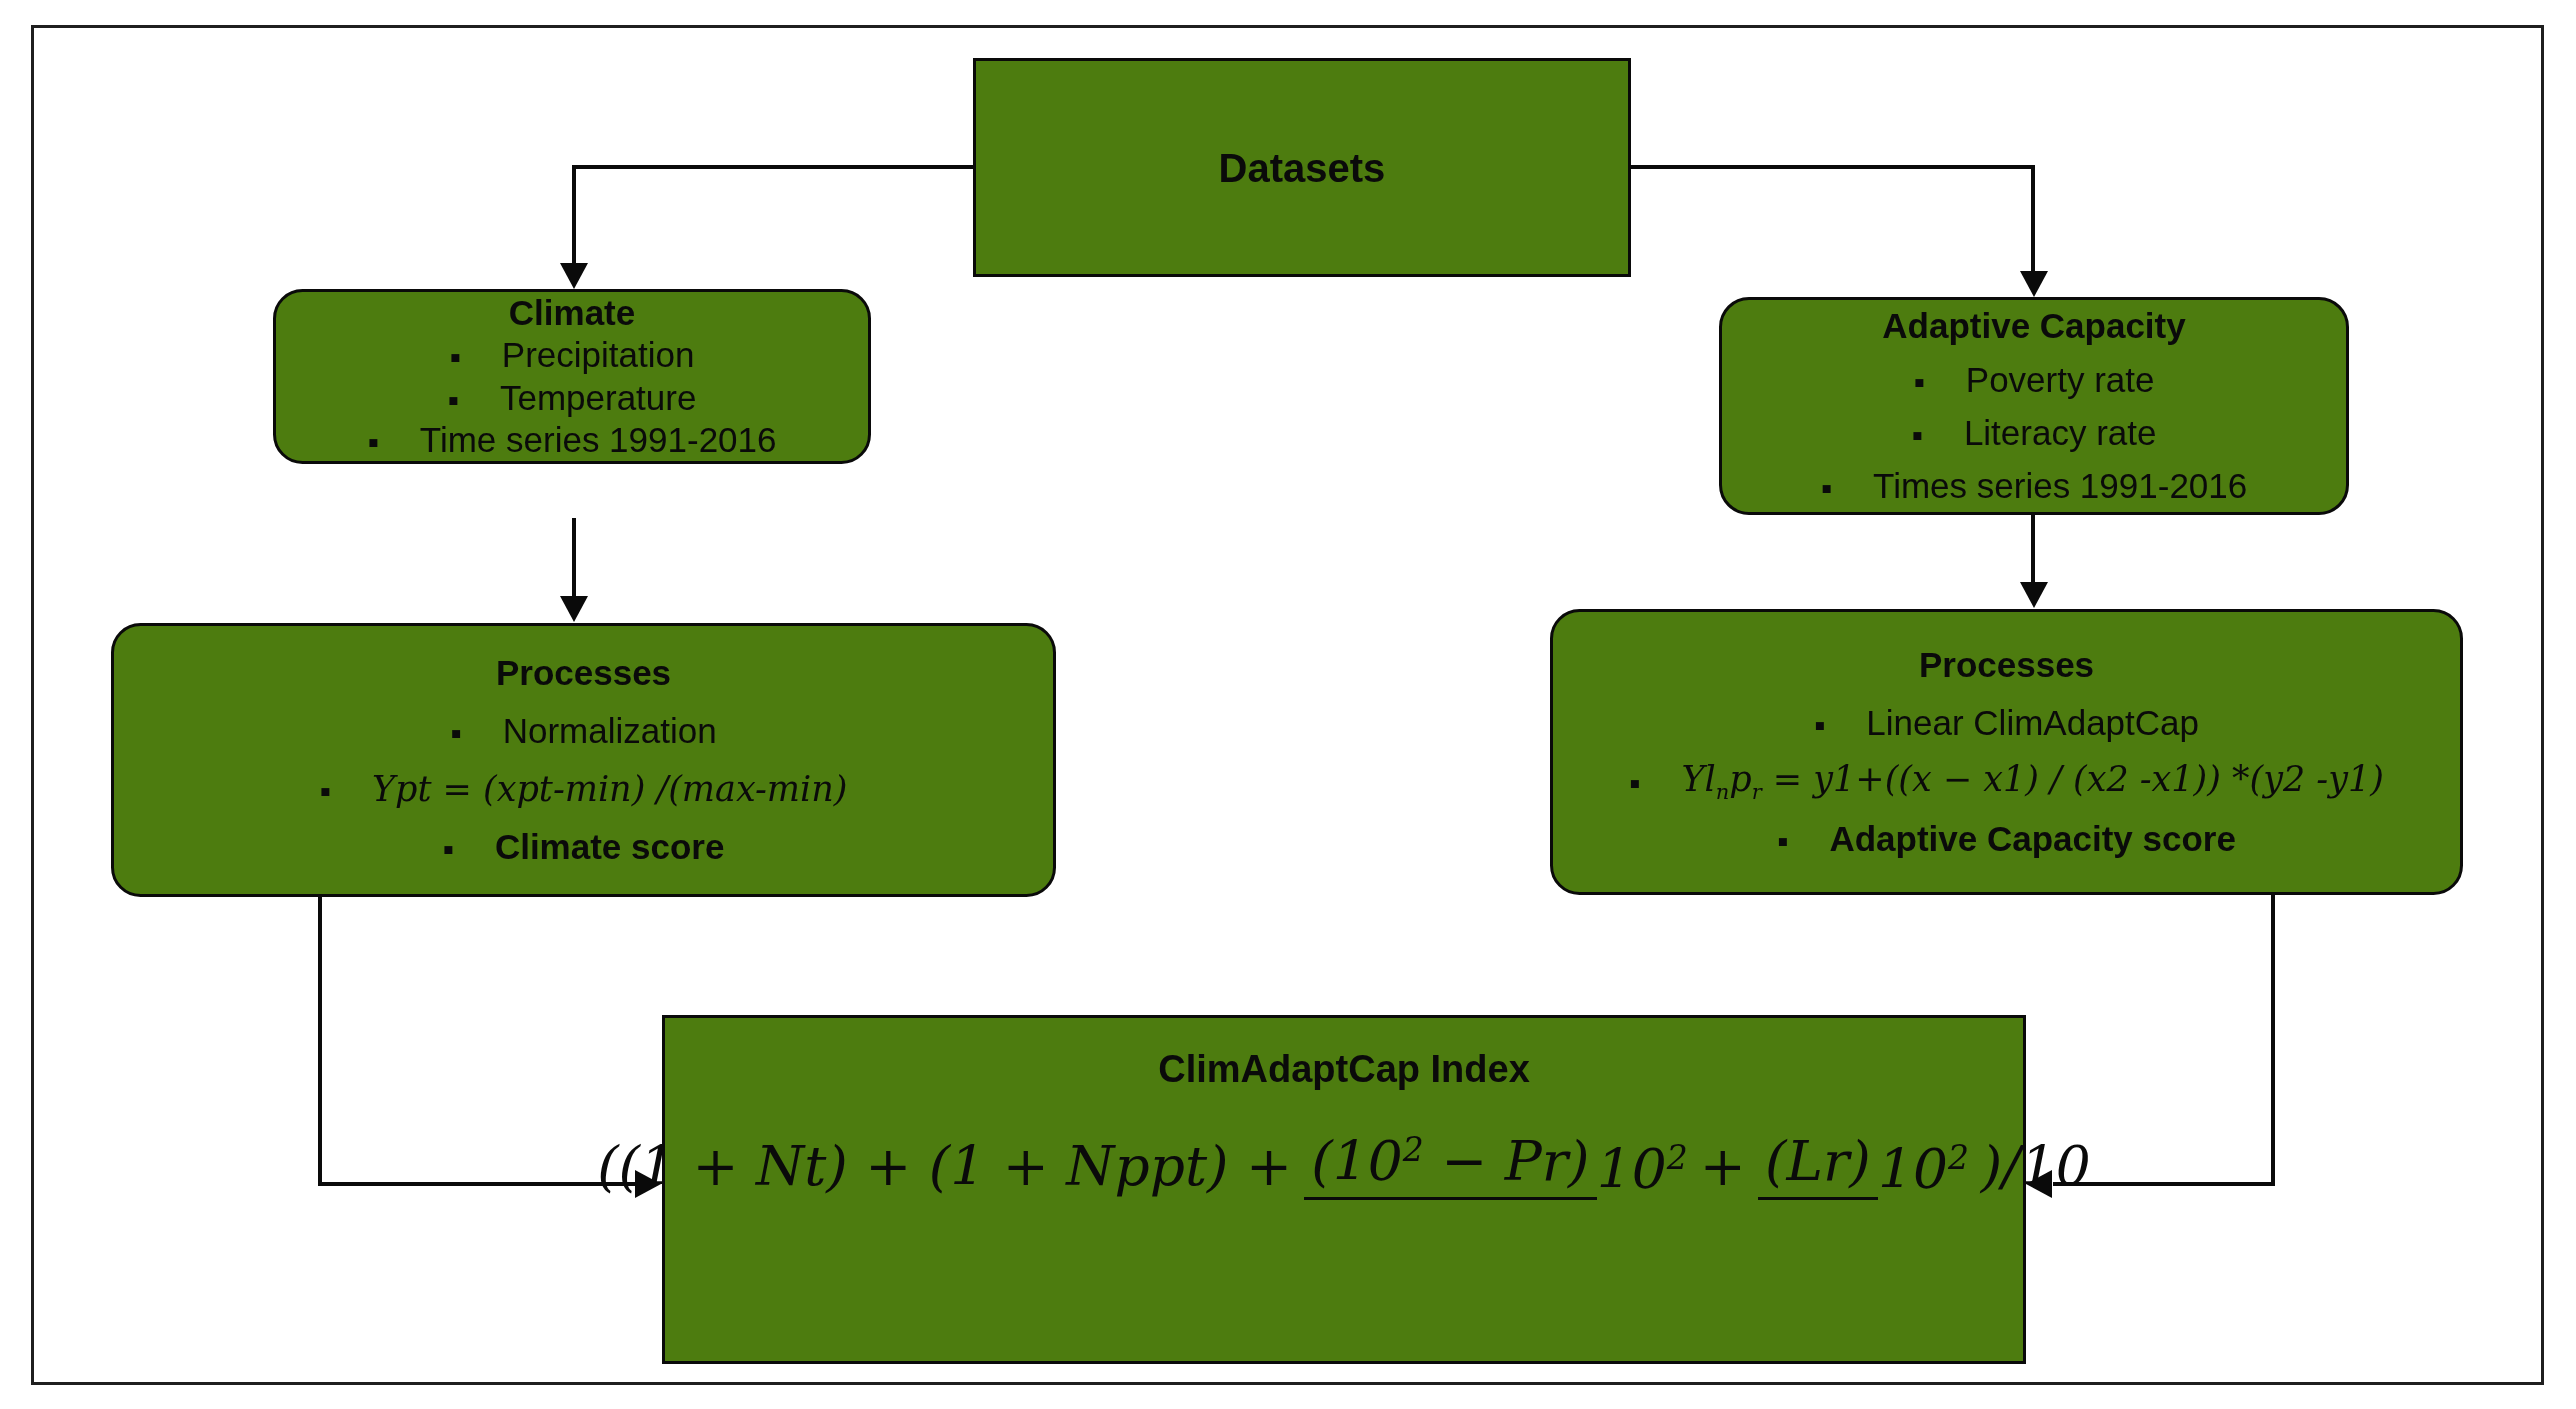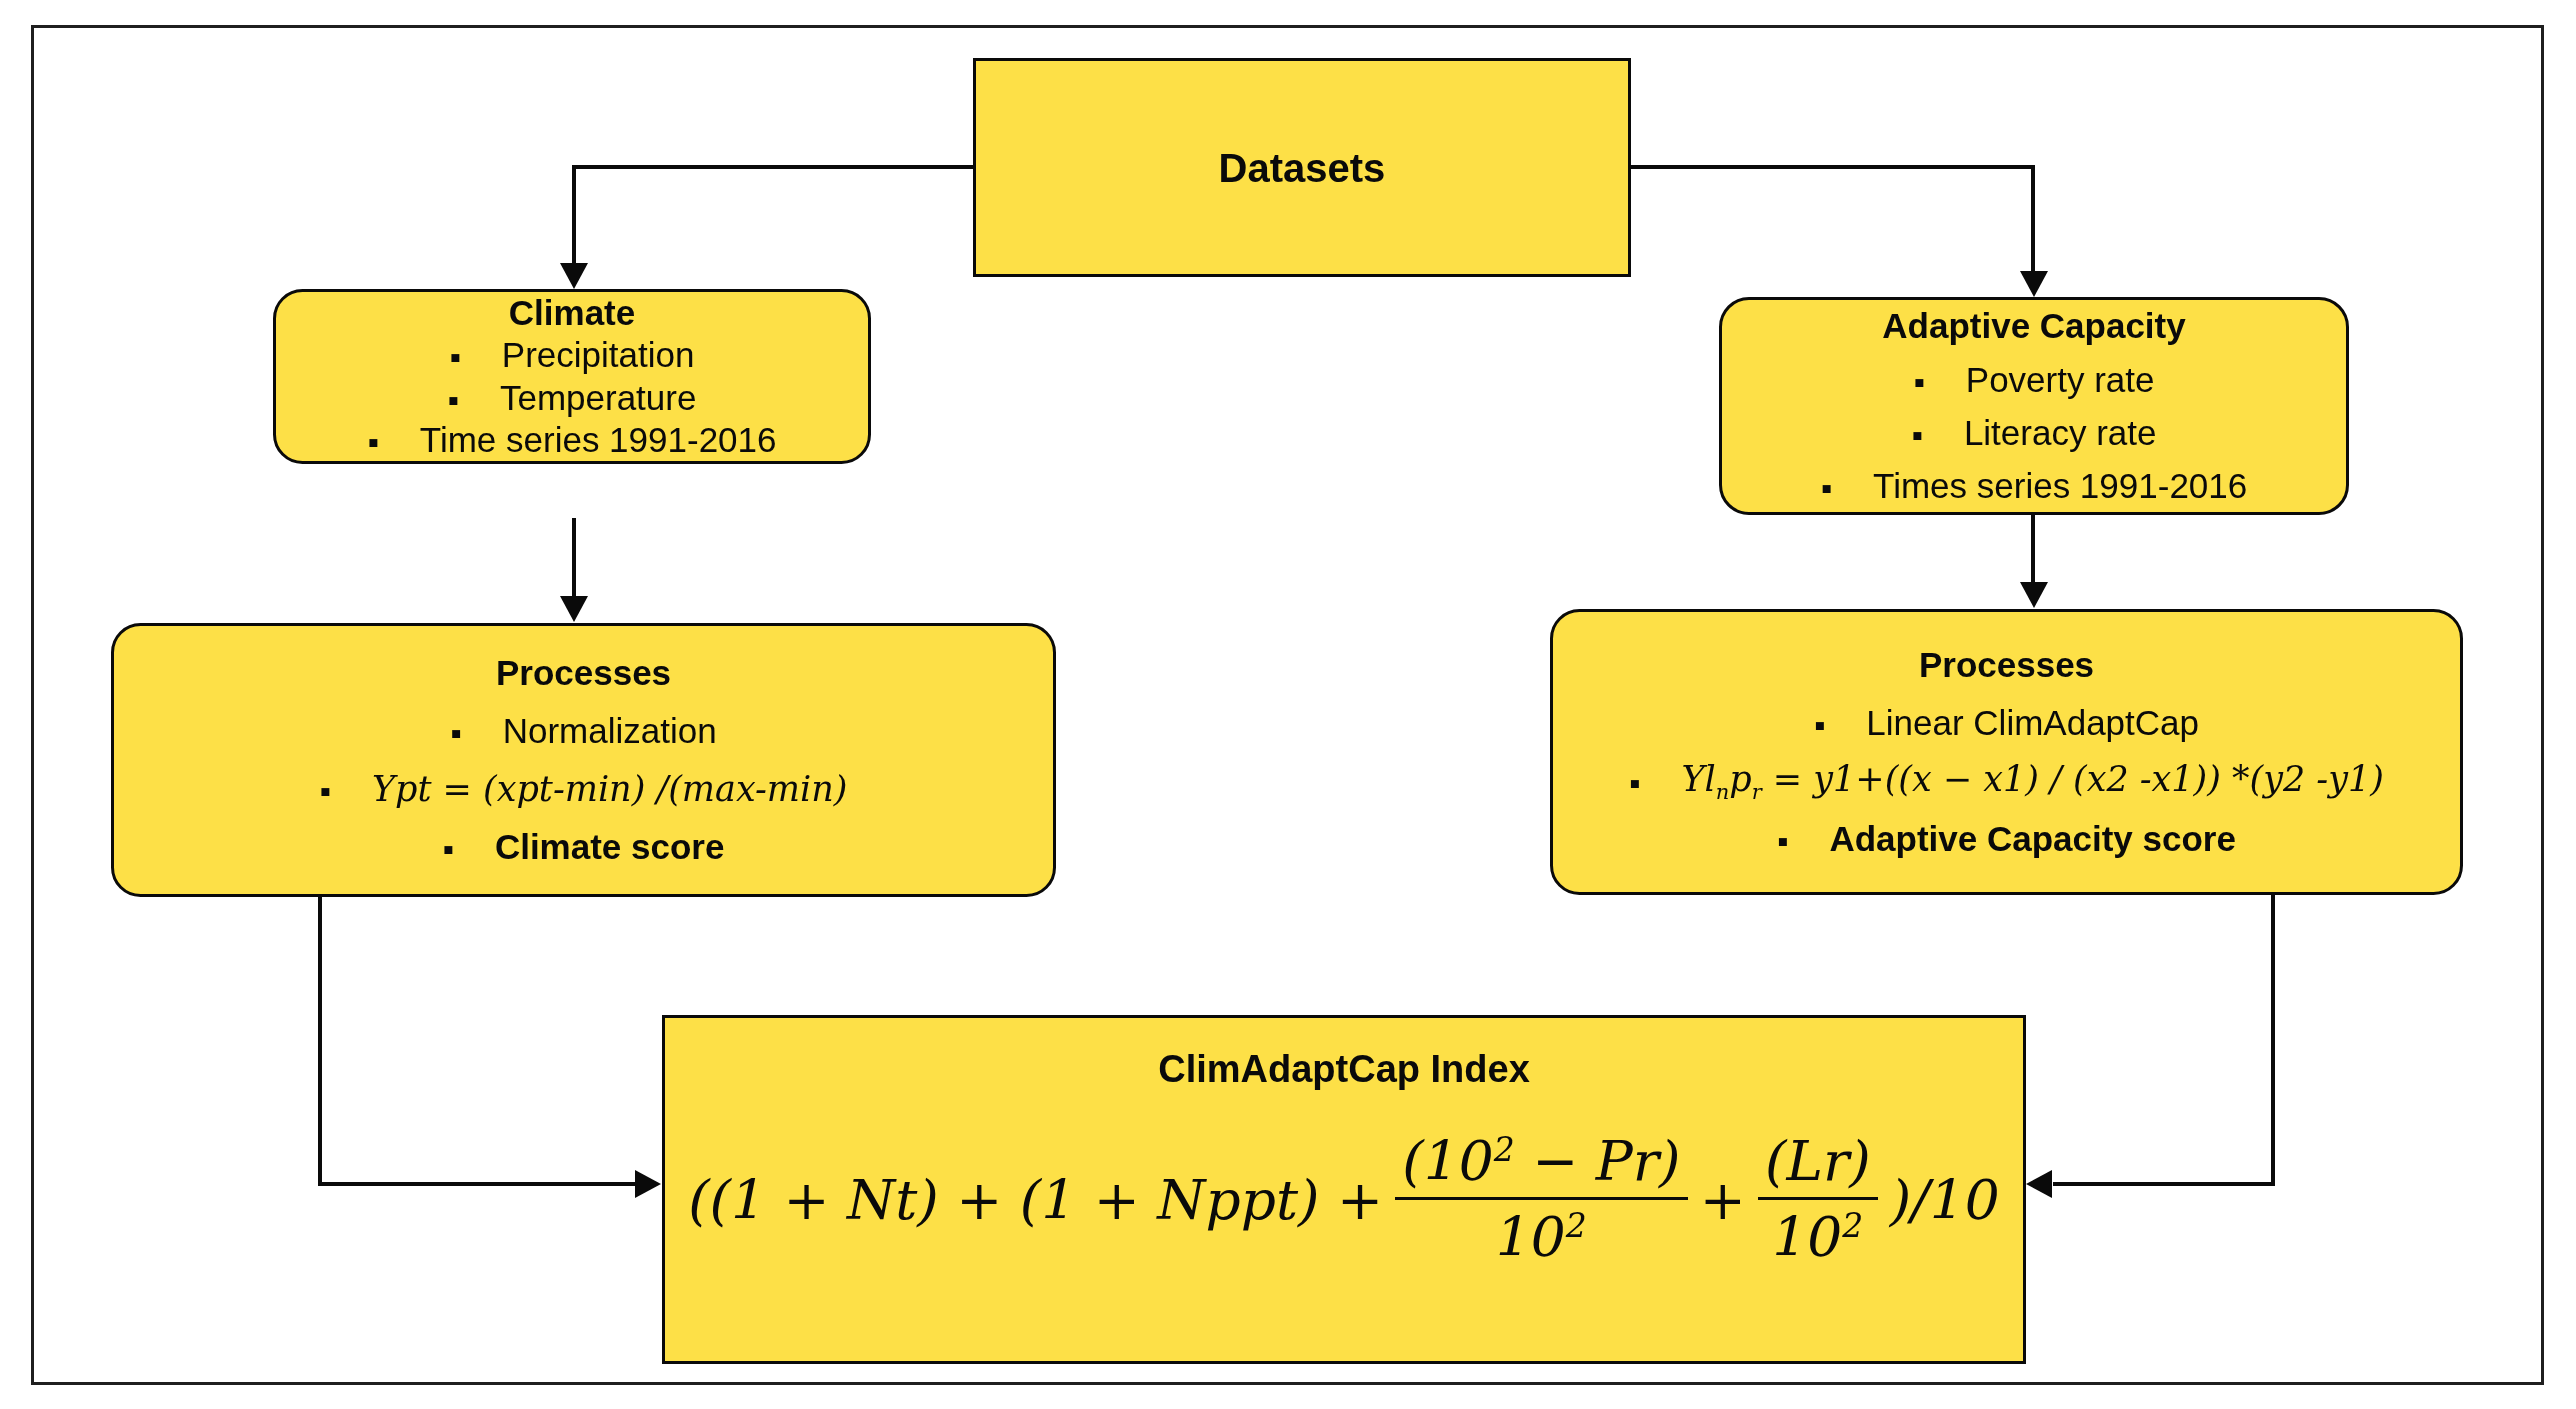--- a/index.html
+++ b/index.html
@@ -5,21 +5,21 @@
   html,body{margin:0;padding:0;background:#ffffff;}
   #canvas{
     position:relative;width:2576px;height:1409px;background:#ffffff;
     font-family:"Liberation Sans",sans-serif;color:#0a0a0a;overflow:hidden;
   }
   .outer{
     position:absolute;left:31px;top:25px;width:2513px;height:1360px;
     border:3px solid #1f1f1f;box-sizing:border-box;background:transparent;
   }
   .box{
-    position:absolute;border:3.7px solid #0a0a0a;background:#fde047;
+    position:absolute;border:3.7px solid #0a0a0a;background:#4d7c0f;
     box-sizing:border-box;display:flex;flex-direction:column;
     align-items:center;justify-content:center;
   }
   .rounded{border-radius:29.5px;}
   .title{font-weight:700;font-size:37px;line-height:1.1;}
   .row{display:flex;align-items:center;justify-content:center;gap:41px;font-size:35px;}
   .r74{height:55px;}
   .r78{height:58px;}
   .bullet{font-size:32px;line-height:0;transform:translateY(1.5px);}
   .bold{font-weight:700;}
@@ -27,21 +27,21 @@
   .math-line sub{font-size:0.6em;}
   .pre{white-space:pre;}
   
   #indexbox{justify-content:flex-start;padding-top:31px;}
   #indexbox .title{font-size:38px;margin-bottom:41px;}
   .formula-row{
     display:flex;align-items:center;gap:11.8px;
     font-family:"DejaVu Serif",serif;font-style:italic;font-size:55px;white-space:pre;
   }
   .formula-row sup{font-size:0.6em;}
-  .frac{display:inline-flex;flex-direction:column;align-items:center;line-height:1.05;}
+  .frac{display:inline-flex;flex-direction:row;align-items:center;line-height:1.05;}
   .frac .num{border-bottom:3.7px solid #0a0a0a;padding:1.5px 7.4px 5.9px;}
   .frac .den{padding-top:9px;}
   
   .seg{position:absolute;background:#0a0a0a;}
   .ah{position:absolute;width:0;height:0;}
   .ah.down{border-left:14px solid transparent;border-right:14px solid transparent;border-top:26.6px solid #0a0a0a;}
   .ah.right{border-top:14px solid transparent;border-bottom:14px solid transparent;border-left:26.6px solid #0a0a0a;}
   .ah.left{border-top:14px solid transparent;border-bottom:14px solid transparent;border-right:26.6px solid #0a0a0a;}
 </style>
 </head>

